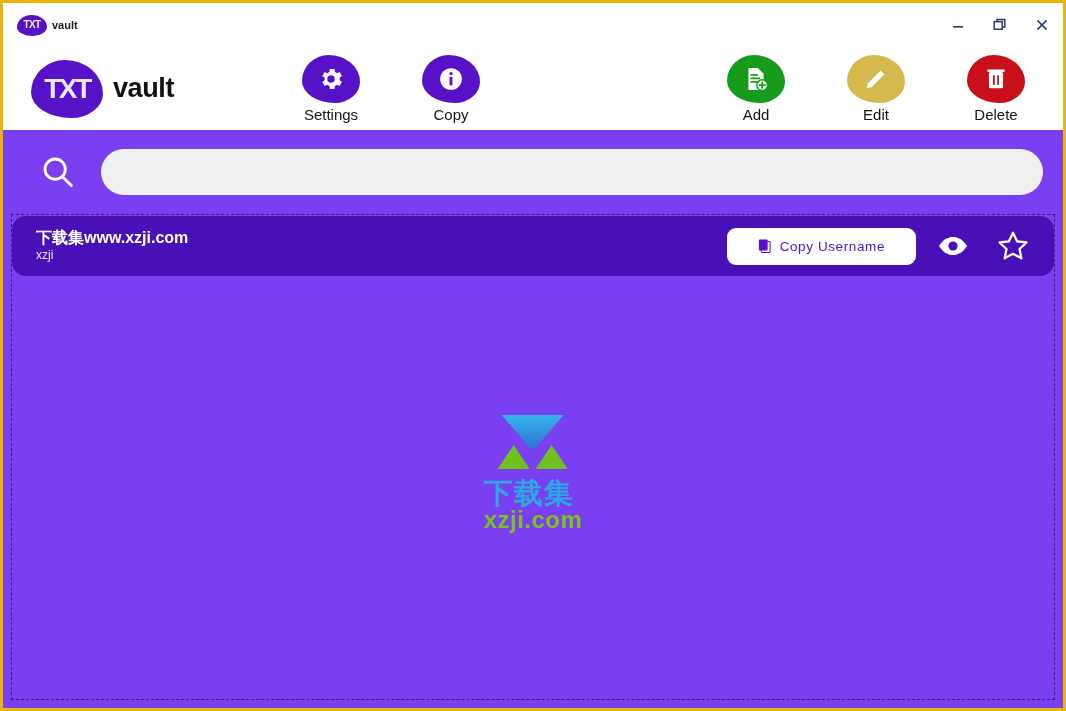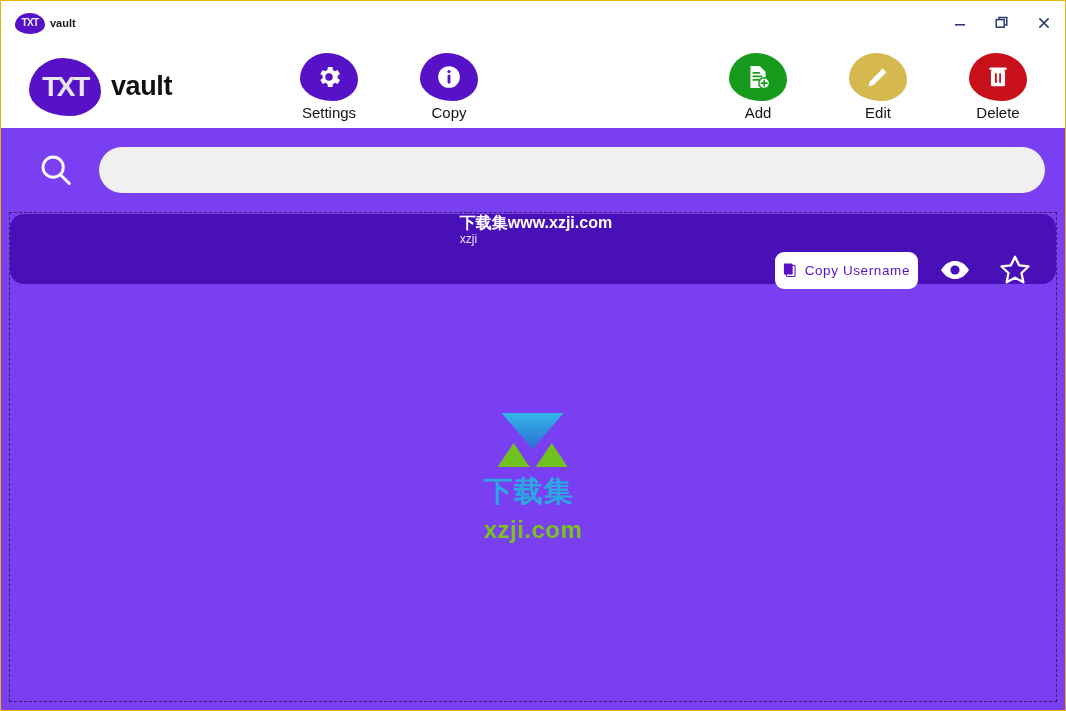--- a/index.html
+++ b/index.html
@@ -13,21 +13,21 @@
     font-family: "Liberation Sans", sans-serif;
     overflow: hidden;
     position: relative;
   }
   .app-window {
     position: absolute;
     inset: 0;
     background: #ffffff;
     display: flex;
     flex-direction: column;
-    border: 1px solid #eab308;
+    border: 3px solid #eab308;
     box-sizing: border-box;
   }
 
   
   .titlebar {
     height: 44px;
     flex: 0 0 44px;
     background: #ffffff;
     display: flex;
     align-items: center;
@@ -206,29 +206,28 @@
   .list-panel {
     flex: 1 1 auto;
     margin: 0 8px 8px 8px;
     border: 1px dashed #3a2060;
     position: relative;
     min-height: 0;
     box-sizing: border-box;
   }
   .entry-row {
     margin: 1px 0 0 0;
-    height: 70px;
+    height: 60px;
     background: #4a10b8;
     border-radius: 14px;
     display: flex;
     align-items: center;
     padding: 0 18px 0 24px;
     box-sizing: border-box;
     cursor: pointer;
-    flex-direction: column;
   }
   .entry-texts {
     display: flex;
     flex-direction: column;
     justify-content: center;
     gap: 1px;
   }
   .entry-title {
     color: #ffffff;
     font-size: 16px;
@@ -244,21 +243,21 @@
     margin-left: auto;
     display: flex;
     align-items: center;
     gap: 14px;
   }
   .copy-btn {
     background: #ffffff;
     border: none;
     border-radius: 9px;
     height: 37px;
-    padding: 0 8px;
+    padding: 0 31px;
     display: flex;
     align-items: center;
     gap: 9px;
     cursor: pointer;
     font-family: "Liberation Sans", sans-serif;
   }
   .copy-btn .label {
     color: #5712c8;
     font-size: 13.5px;
     letter-spacing: 0.6px;
@@ -301,21 +300,21 @@
     font-size: 29px;
     font-weight: bold;
     color: #2aa8e0;
     letter-spacing: 1px;
   }
   .wm-en {
     font-size: 24px;
     font-weight: bold;
     color: #7ac21e;
     letter-spacing: 0.5px;
-    margin-top: 12px;
+    margin-top: 0;
   }
 </style>
 </head>
 <body>
 
 <div class="app-window">
 
   <div class="titlebar">
     <div class="titlebar-brand">
       <div class="mini-logo">

